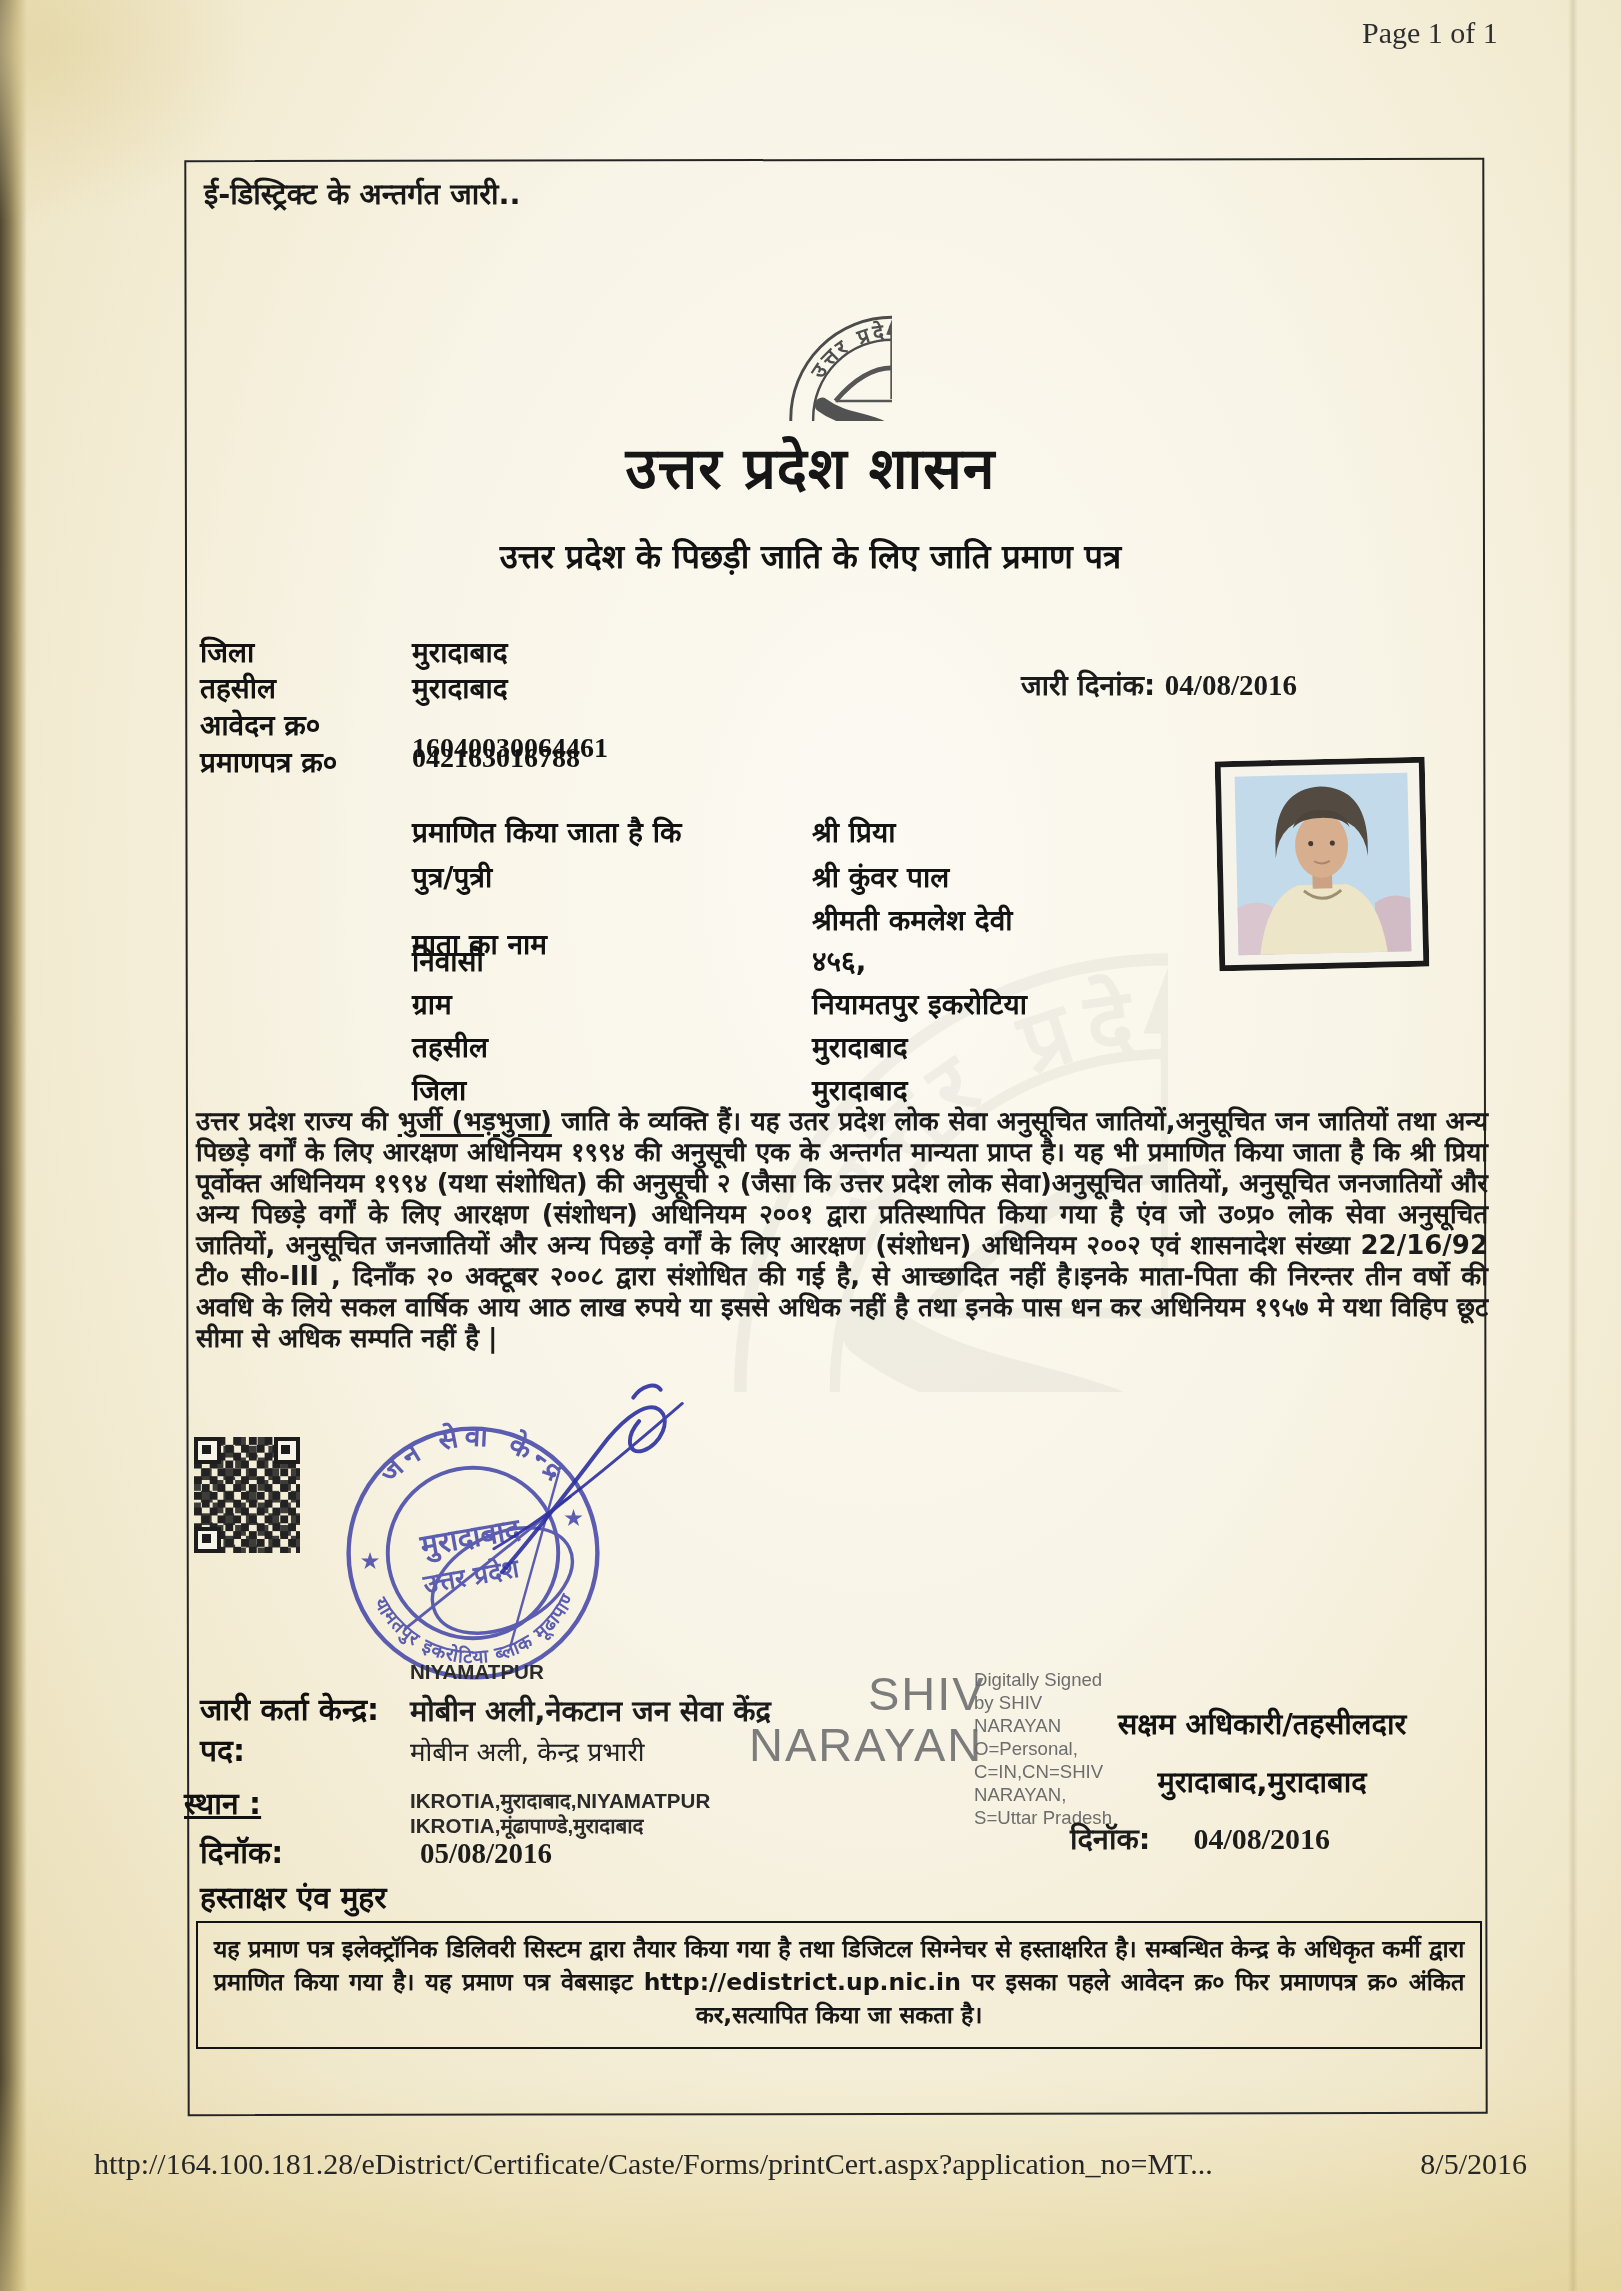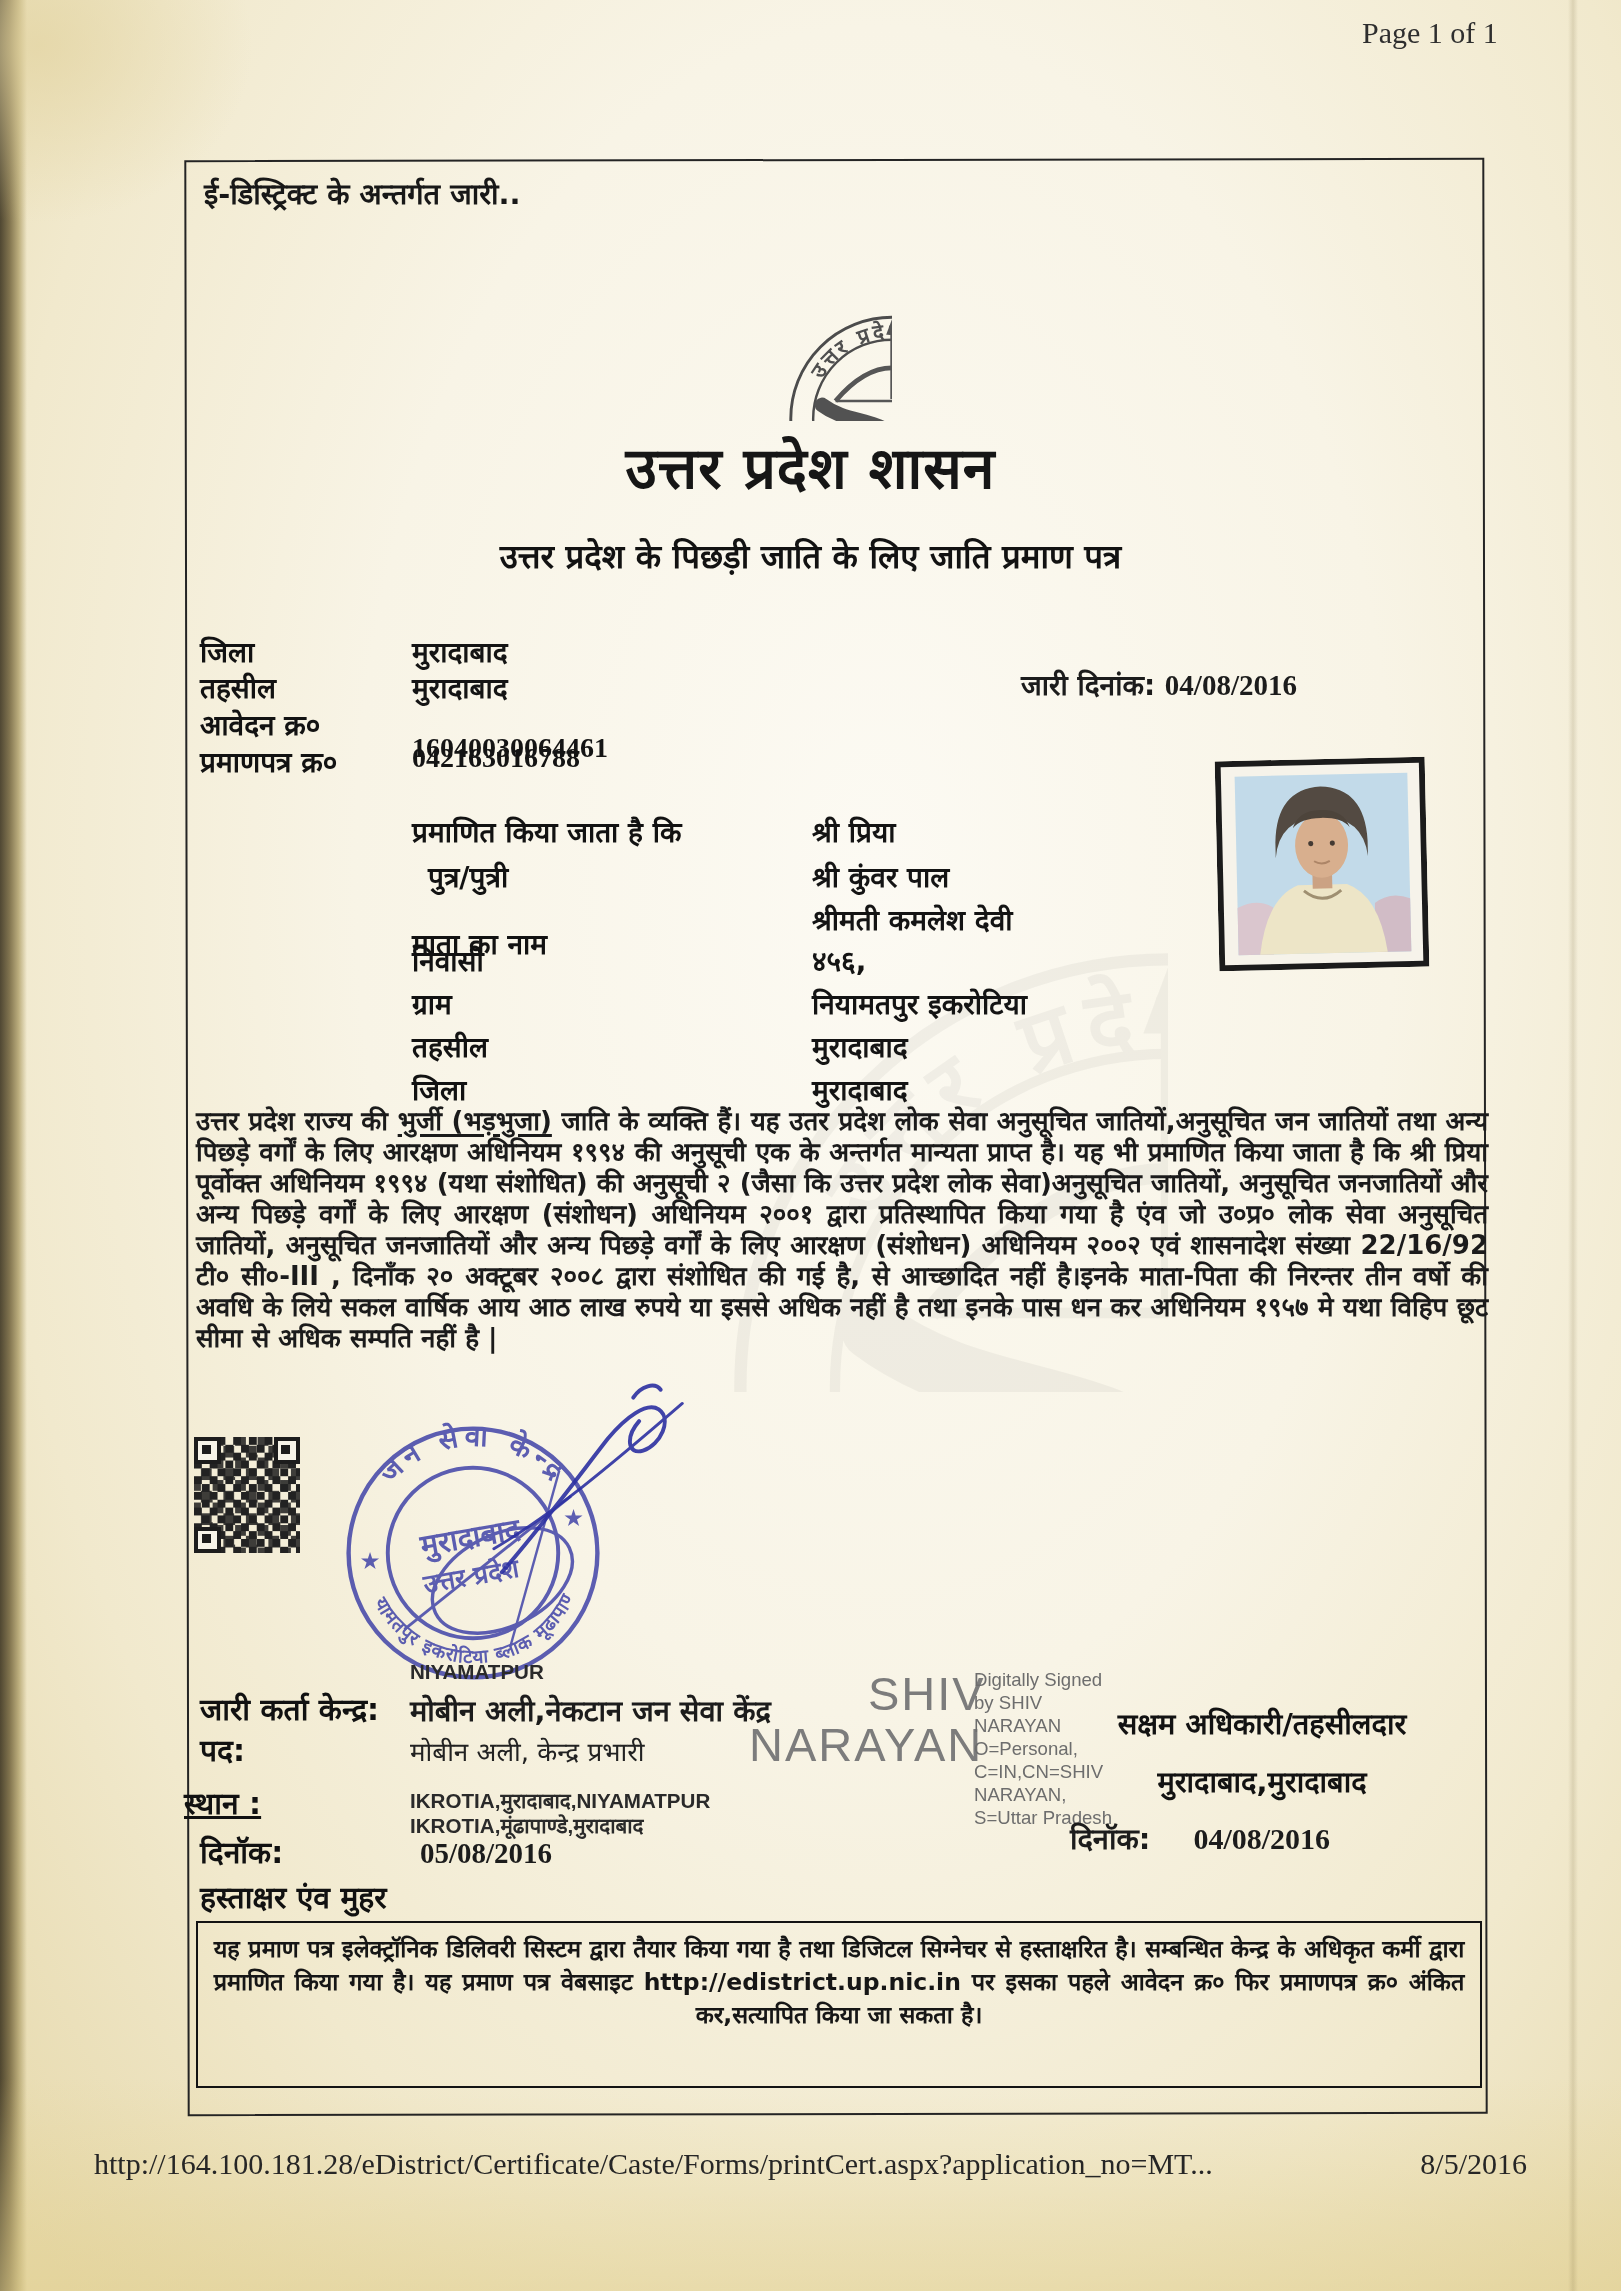--- a/index.html
+++ b/index.html
@@ -73,21 +73,21 @@
   .digsig-big { font-family:"Liberation Sans", sans-serif; font-size:47px; font-weight:400;
     color:#7c7c7c; letter-spacing:2px; }
   .digsig-details { left:974px; top:1668px; width:255px; font-family:"Liberation Sans", sans-serif;
     font-size:18.6px; line-height:23px; color:#6d6d6d; }
 
   .officer { left:1064px; top:1703px; width:396px; text-align:center; }
   .officer .row { font-size:29px; font-weight:700; margin-bottom:18.6px; color:#121212; }
   .officer .date-row { font-size:29px; font-weight:700; text-align:left; padding-left:5.9px; }
   .officer .date-row .num { padding-left:33px; font-size:30px; }
 
-  .footer-note { left:196px; top:1921px; width:1286px; height:167px;
+  .footer-note { left:196px; top:1921px; width:1286px; height:128px;
     border:2.9px solid #131313; padding:9.8px 15.7px 7.8px 15.7px;
     font-size:23.5px; font-weight:700; line-height:33px; color:#161616;
     text-align:justify; text-align-last:center; }
 
   .url-line { left:94px; top:2147px; width:1433px; display:flex; justify-content:space-between;
     font-family:"Liberation Serif", serif; font-size:30px; color:#262626; }
 </style>
 </head>
 <body>
 
@@ -173,21 +173,21 @@
       <circle cx="96" cy="86" r="2.6" fill="#3a3029"></circle>
       <circle cx="118" cy="86" r="2.6" fill="#3a3029"></circle>
       <path d="M 99 104 Q 107 109 115 104" stroke="#a97f5f" stroke-width="2" fill="none"></path>
       <path d="M 88 134 Q 107 150 126 134" stroke="#9a8a6a" stroke-width="3" fill="none"></path>
       <rect x="20" y="16" width="176" height="182" fill="#ffffff" opacity="0.05"></rect>
     </svg>
   </div>
 
   <div class="abs lbl" style="left:412px; top:812px;">प्रमाणित किया जाता है कि</div>
   <div class="abs val" style="left:812px; top:812px;">श्री प्रिया</div>
-  <div class="abs lbl" style="left:412px; top:857px;margin-left:16px;">पुत्र/पुत्री</div>
+  <div class="abs lbl" style="left:412px; top:857px;">पुत्र/पुत्री</div>
   <div class="abs val" style="left:812px; top:857px;">श्री कुंवर पाल</div>
   <div class="abs lbl" style="left:412px; top:924px;">माता का नाम</div>
   <div class="abs val" style="left:812px; top:900px;">श्रीमती कमलेश देवी</div>
   <div class="abs lbl" style="left:412px; top:941px;">निवासी</div>
   <div class="abs val" style="left:812px; top:941px;">४५६,</div>
   <div class="abs lbl" style="left:412px; top:984px;">ग्राम</div>
   <div class="abs val" style="left:812px; top:984px;">नियामतपुर इकरोटिया</div>
   <div class="abs lbl" style="left:412px; top:1027px;">तहसील</div>
   <div class="abs val" style="left:812px; top:1027px;">मुरादाबाद</div>
   <div class="abs lbl" style="left:412px; top:1070px;">जिला</div>

